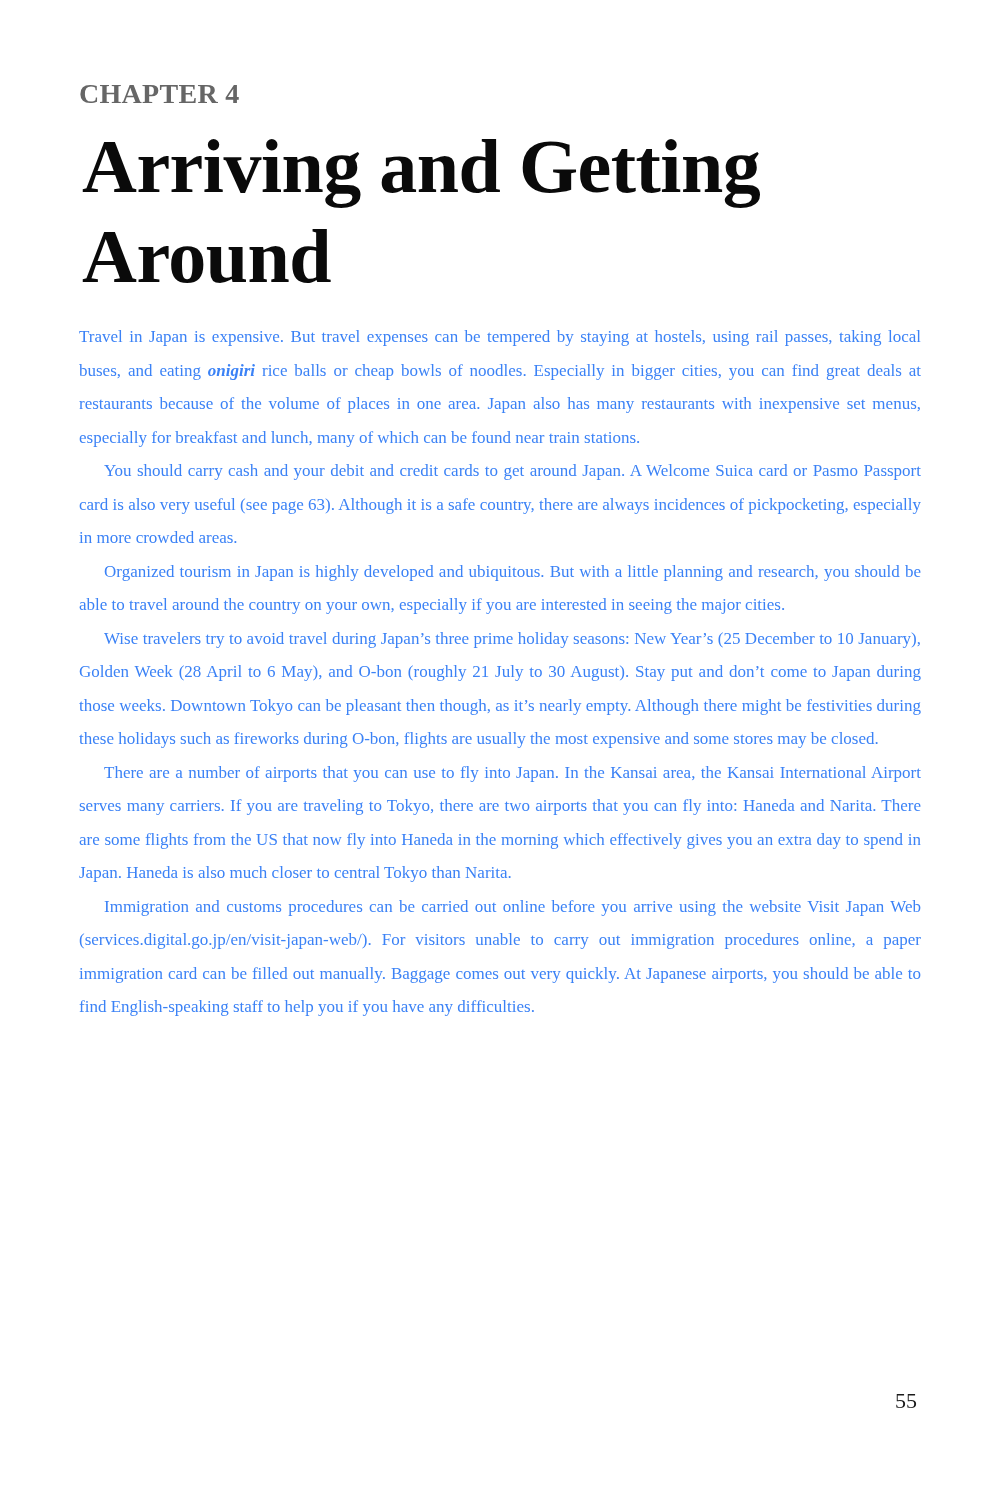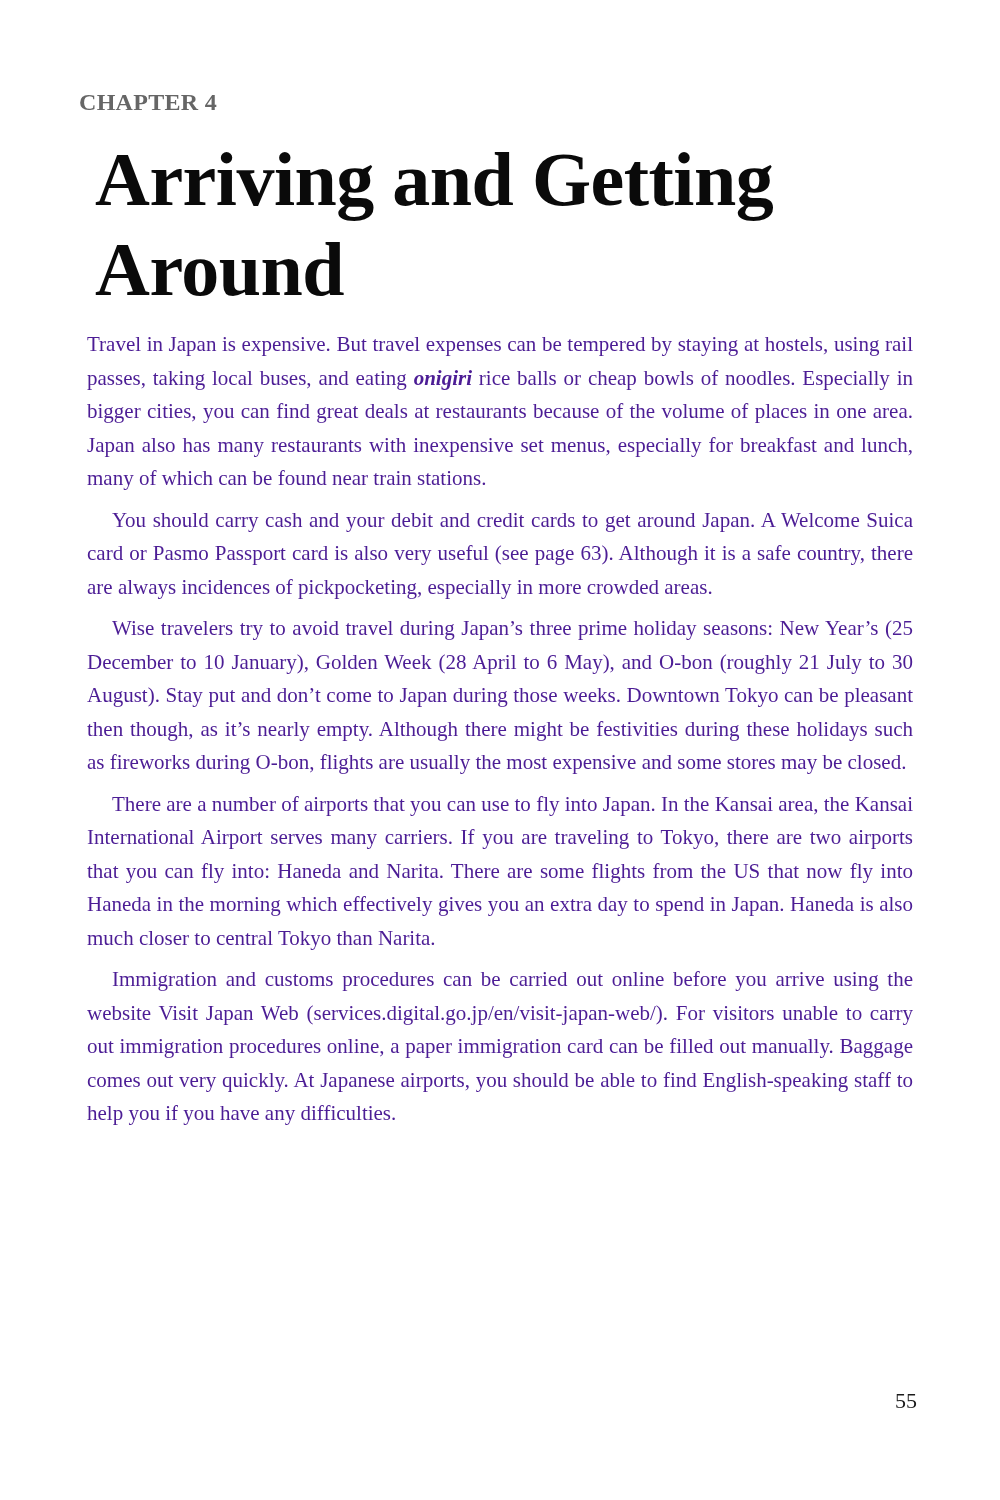--- a/index.html
+++ b/index.html
@@ -17,53 +17,53 @@
     }
     .page {
       position: absolute;
       left: 79px;
       top: 0;
       width: 842px;
     }
     .chapter-label {
       position: absolute;
       left: 0;
-      top: 88px;
-      font-size: 24px;
+      top: 80px;
+      font-size: 28px;
       font-weight: bold;
       color: #666666;
       letter-spacing: 0.3px;
       line-height: 28px;
       white-space: nowrap;
     }
     .chapter-title {
       position: absolute;
       left: 0;
       top: 118px;
       width: 860px;
-      margin: 16px;
+      margin: 3px;
       font-size: 76px;
       font-weight: bold;
       line-height: 90px;
       color: #0a0a0a;
       letter-spacing: -0.5px;
     }
     .body-text {
       position: absolute;
       left: 0;
       top: 320px;
       width: 842px;
     }
     .body-text p {
-      margin: 8px;
-      font-size: 21px;
+      margin: 0;
+      font-size: 17px;
       line-height: 33.5px;
       text-align: justify;
       hyphens: manual;
-      color: #4c1d95;
+      color: #3b82f6;
     }
     .body-text p + p {
       text-indent: 25px;
       font-family: Liberation Serif, serif;
     }
     .body-text em {
       font-style: italic;
       font-weight: bold;
     }
     .page-number {
@@ -78,19 +78,20 @@
 </head>
 <body>
 
 <div class="page">
   <div class="chapter-label">CHAPTER 4</div>
   <h1 class="chapter-title">Arriving and Getting Around</h1>
 
   <div class="body-text">
     <p><span>Travel in Japan is expensive. But travel expenses can be tempered by staying at hostels, using rail passes, taking local buses, and eating </span><em>onigiri</em><span> rice balls or cheap bowls of noodles. Especially in bigger cities, you can find great deals at restaurants because of the volume of places in one area. Japan also has many restaurants with inexpensive set menus, especially for breakfast and lunch, many of which can be found near train stations.</span></p>
     <p>You should carry cash and your debit and credit cards to get around Japan. A Welcome Suica card or Pasmo Passport card is also very useful (see page 63). Although it is a safe country, there are always incidences of pickpock­eting, especially in more crowded areas.</p>
+    <p>Organized tourism in Japan is highly developed and ubiquitous. But with a little planning and research, you should be able to travel around the country on your own, especially if you are interested in seeing the major cities.</p>
     <p>Wise travelers try to avoid travel during Japan’s three prime holiday sea­sons: New Year’s (25 December to 10 January), Golden Week (28 April to 6 May), and O-bon (roughly 21 July to 30 August). Stay put and don’t come to Japan during those weeks. Downtown Tokyo can be pleasant then though, as it’s nearly empty. Although there might be festivities during these holidays such as fireworks during O-bon, flights are usually the most expensive and some stores may be closed.</p>
     <p>There are a number of airports that you can use to fly into Japan. In the Kansai area, the Kansai International Airport serves many carriers. If you are traveling to Tokyo, there are two airports that you can fly into: Haneda and Narita. There are some flights from the US that now fly into Haneda in the morning which effectively gives you an extra day to spend in Japan. Haneda is also much closer to central Tokyo than Narita.</p>
     <p>Immigration and customs procedures can be carried out online before you arrive using the website Visit Japan Web (services.digital.go.jp/en/visit-​japan-web/). For visitors unable to carry out immigration procedures on­line, a paper immigration card can be filled out manually. Baggage comes out very quickly. At Japanese airports, you should be able to find English-​speaking staff to help you if you have any difficulties.</p>
   </div>
 </div>
 
 <div class="page-number">55</div>
 
 </body></html>

